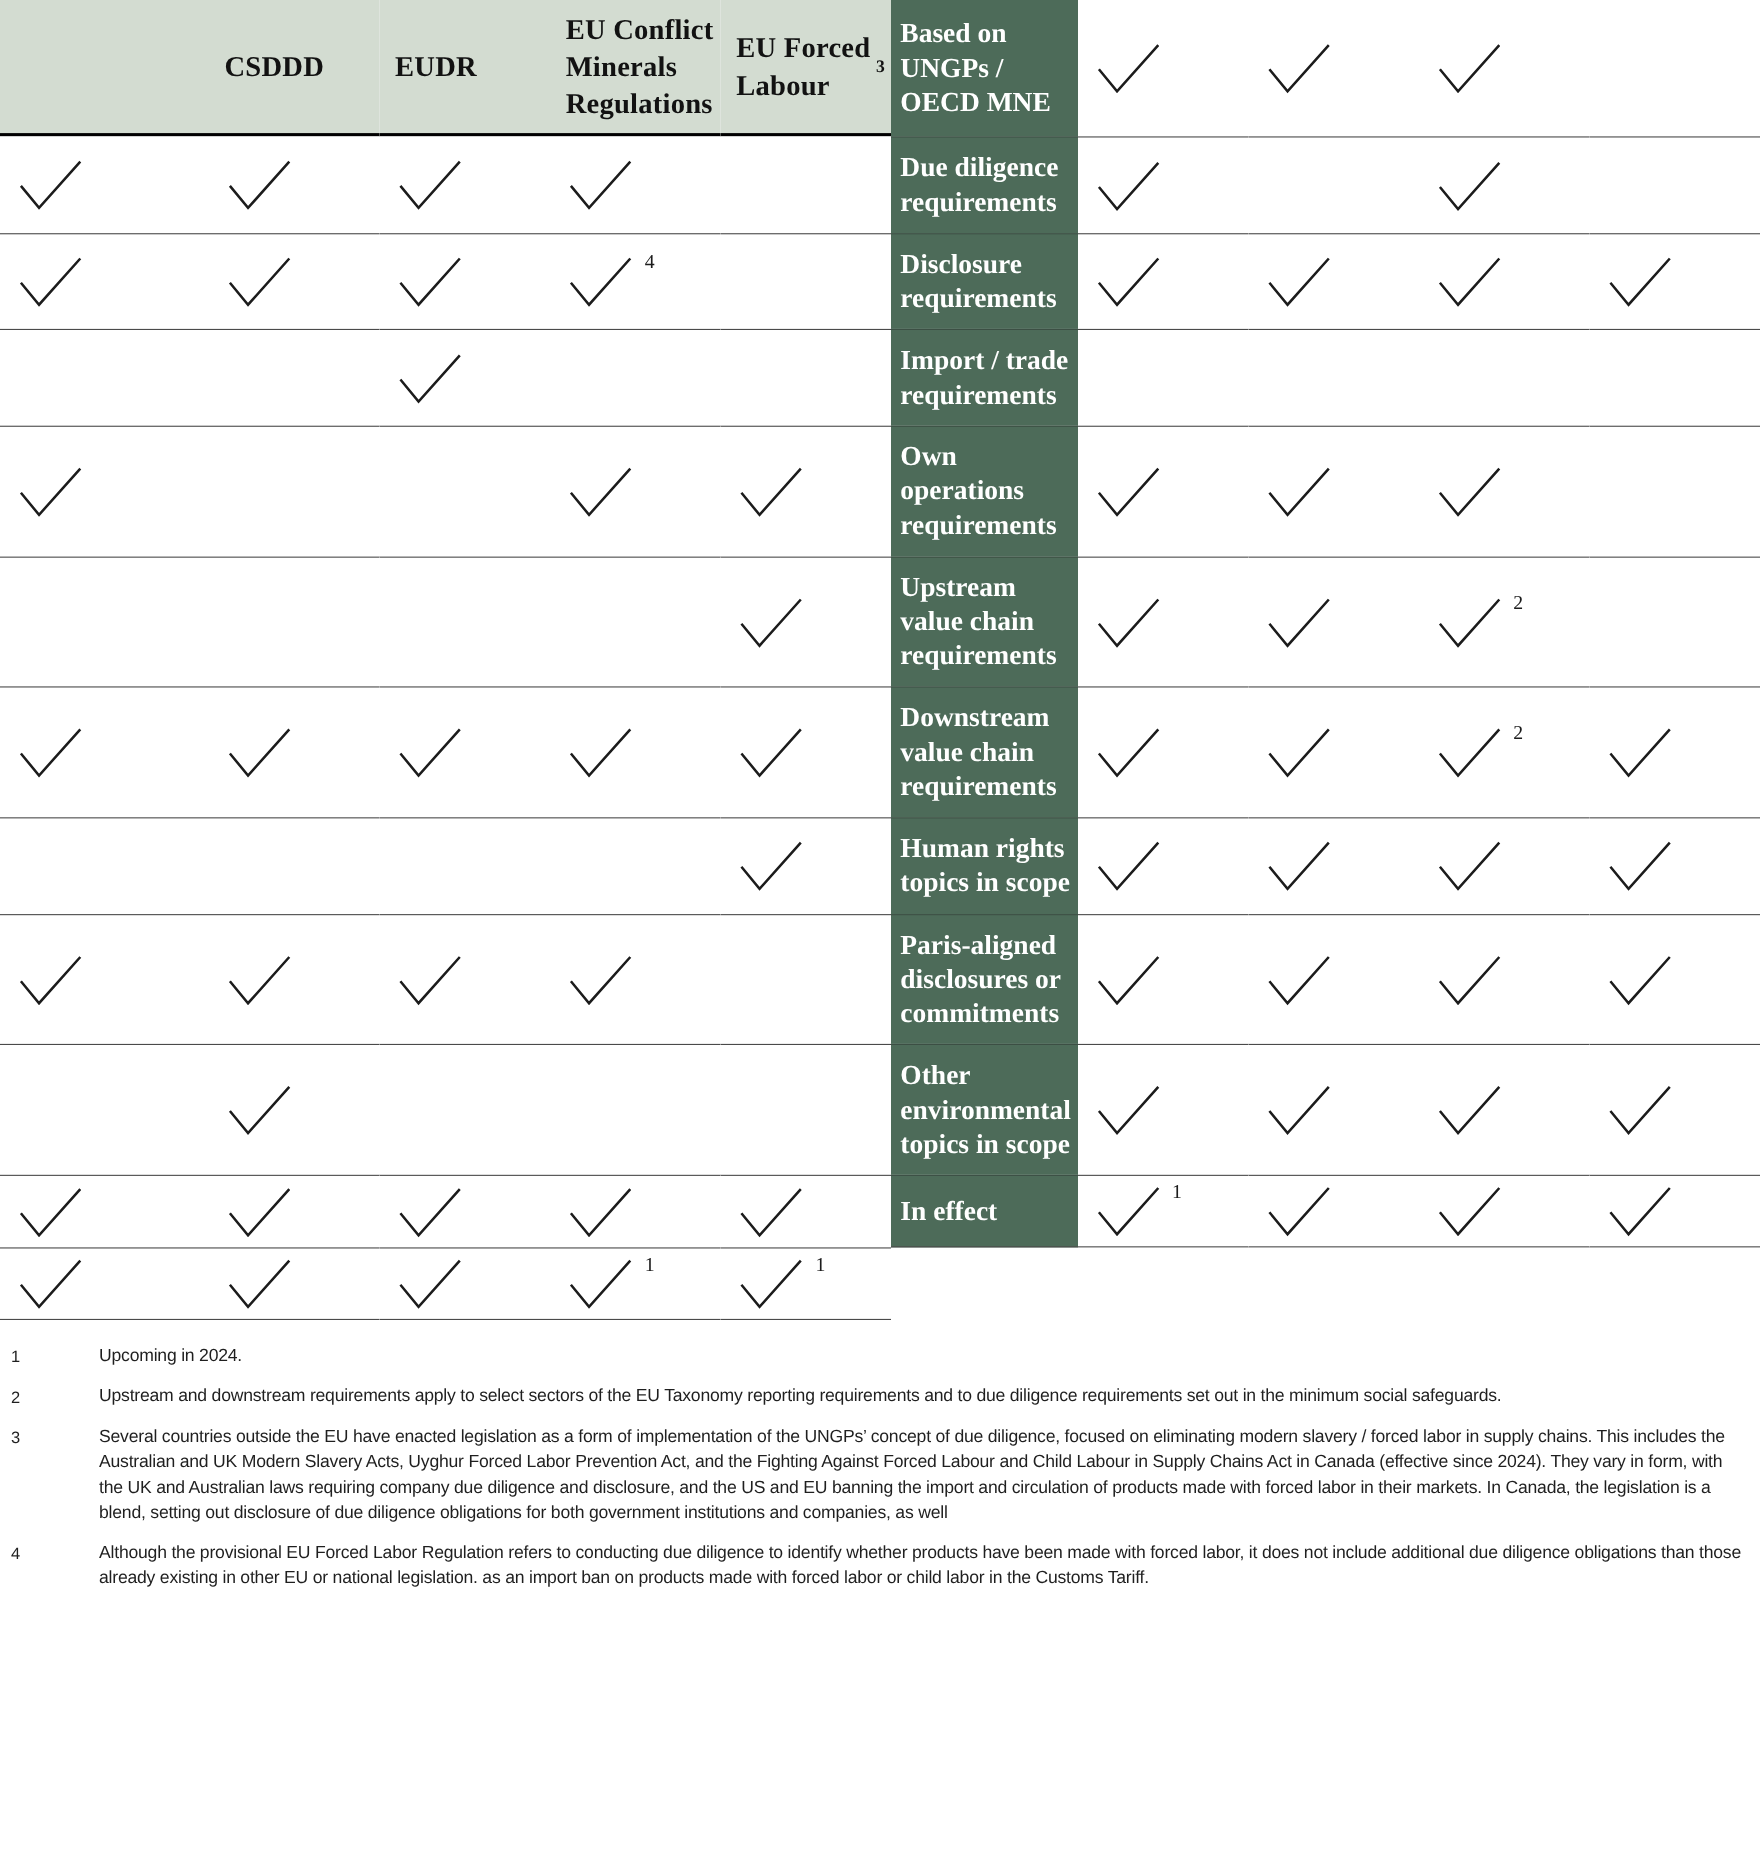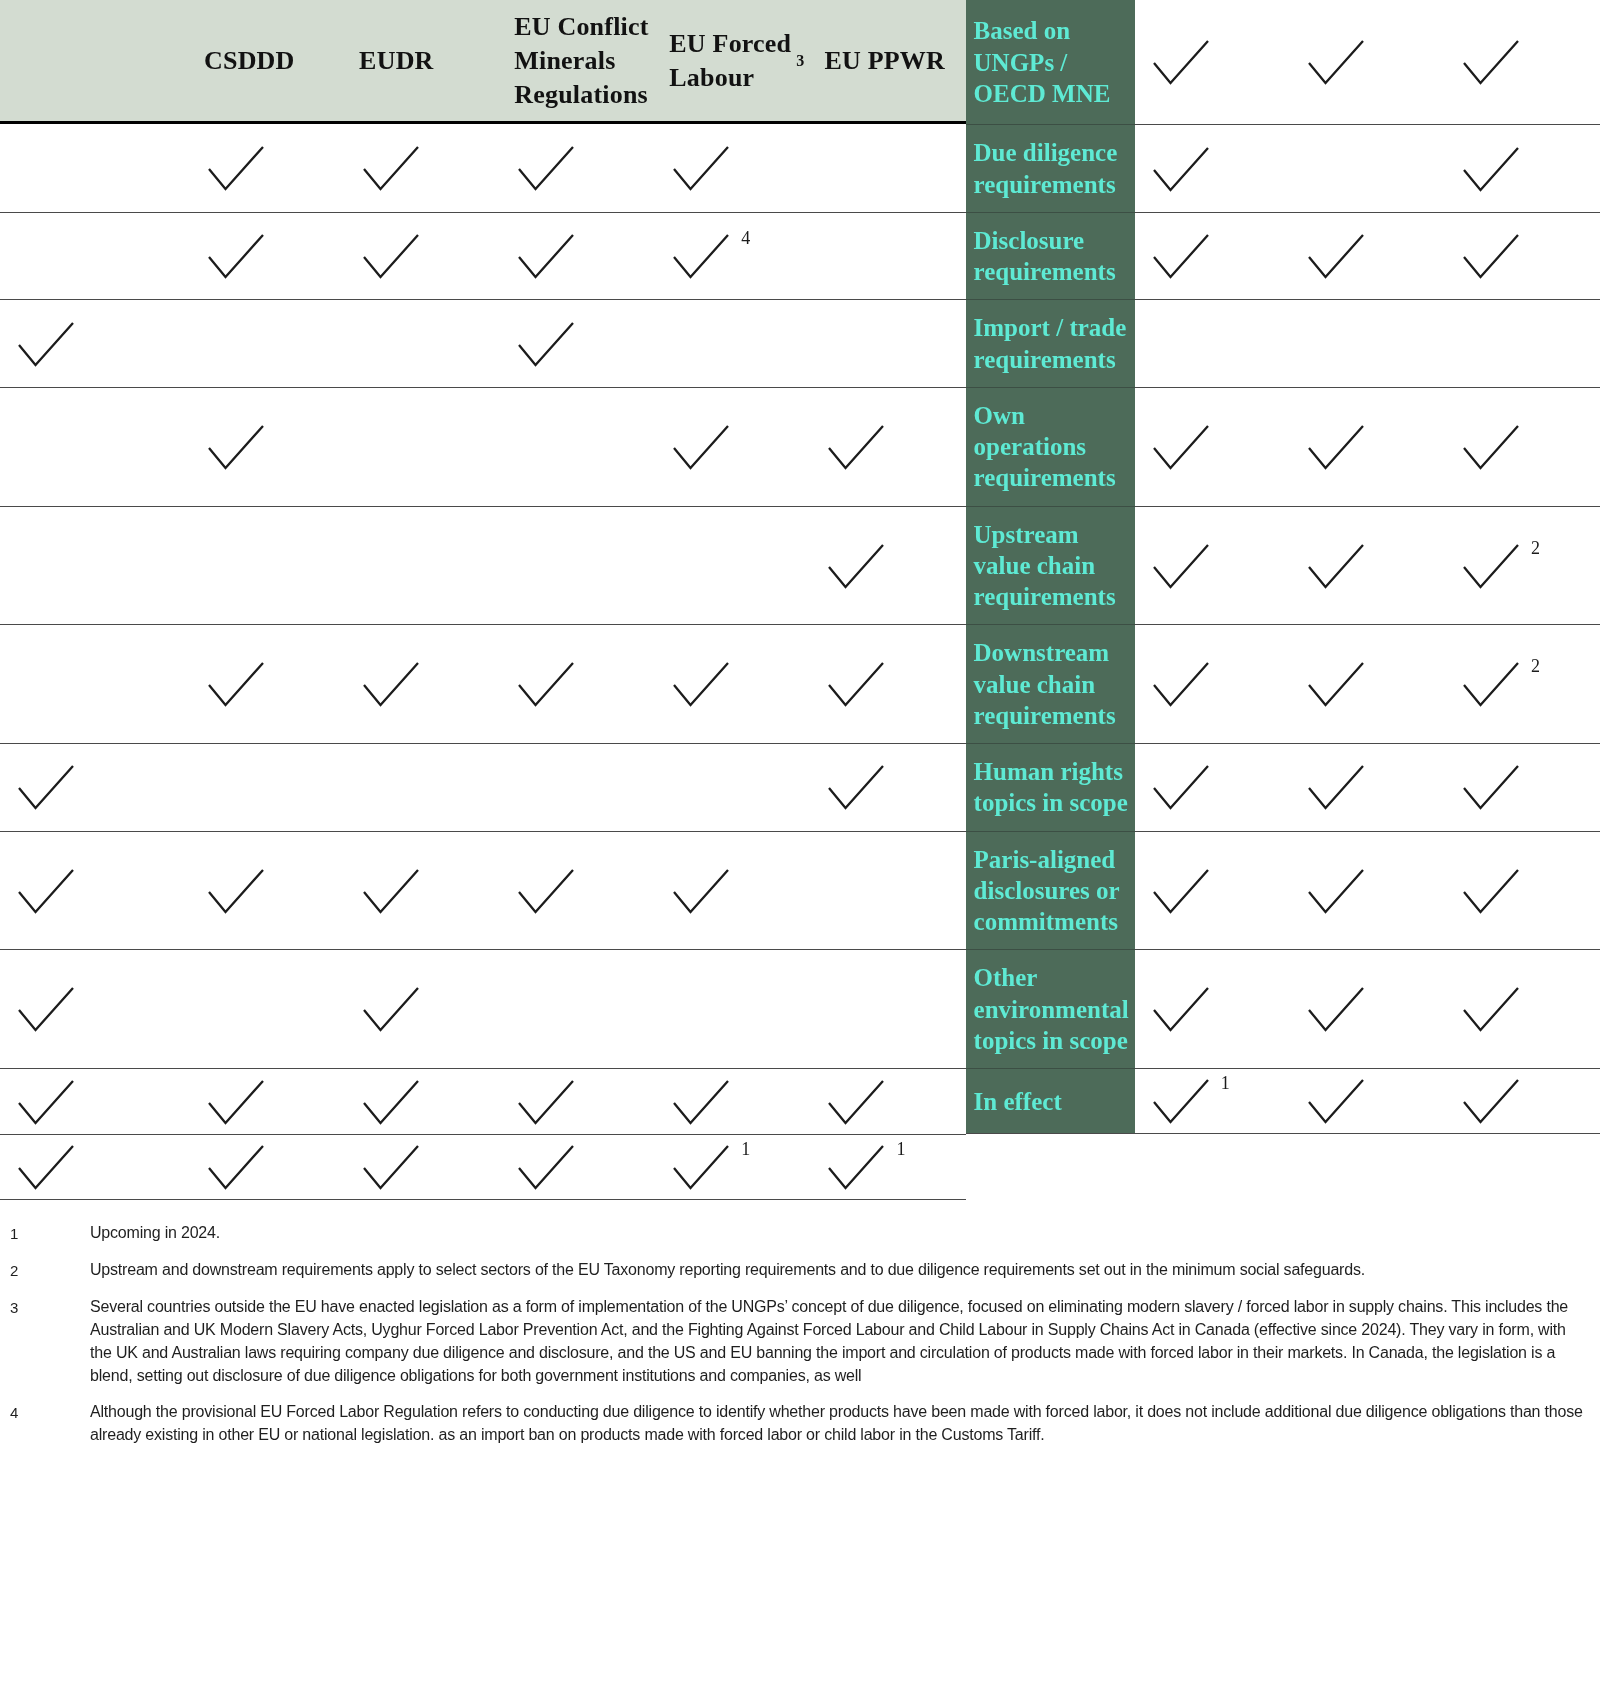--- a/index.html
+++ b/index.html
@@ -28,21 +28,21 @@
     display:flex;align-items:center;
     padding:10px 6px 10px 14px;
     font-weight:bold;font-size:26px;line-height:1.3;color:#121212;
     letter-spacing:.2px;
   }
   .hcell.corner{padding-left:8px;}
   .hcell sup{font-size:16px;line-height:0;margin-left:2px;}
   
   .lcell{
     background:var(--label-bg);
-    color:#5eead4;
+    color:#ffffff;
     font-weight:bold;font-size:25px;line-height:1.25;
     display:flex;align-items:center;
     padding:12px 6px 12px 8px;
     border-top:1px solid #3c4f44;
   }
   
   .bcell{
     background:#ffffff;
     border-top:1px solid var(--line);
     display:flex;align-items:center;
@@ -90,23 +90,20 @@
       <div class="hcell">
         <span>EUDR</span>
       </div>
       <div class="hcell">
         <span>EU Conflict Minerals Regulations</span>
       </div>
       <div class="hcell">
         <span>EU Forced Labour</span>
         <sup>3</sup>
       </div>
-      <div class="hcell">
-        <span>EU PPWR</span>
-      </div>
       <div class="rowwrap row-first"><div class="lcell">Based on UNGPs / OECD MNE</div><div class="bcell">
           <div class="checkwrap">
             <svg width="66" height="48" viewBox="0 0 66 48" class="check-svg">
               <path d="M7 25 L23.5 45 L61 3" fill="none" stroke="#1c1c1c" stroke-width="2.3"></path>
             </svg>
           </div>
         </div><div class="bcell">
           <div class="checkwrap">
             <svg width="66" height="48" viewBox="0 0 66 48" class="check-svg">
               <path d="M7 25 L23.5 45 L61 3" fill="none" stroke="#1c1c1c" stroke-width="2.3"></path>

